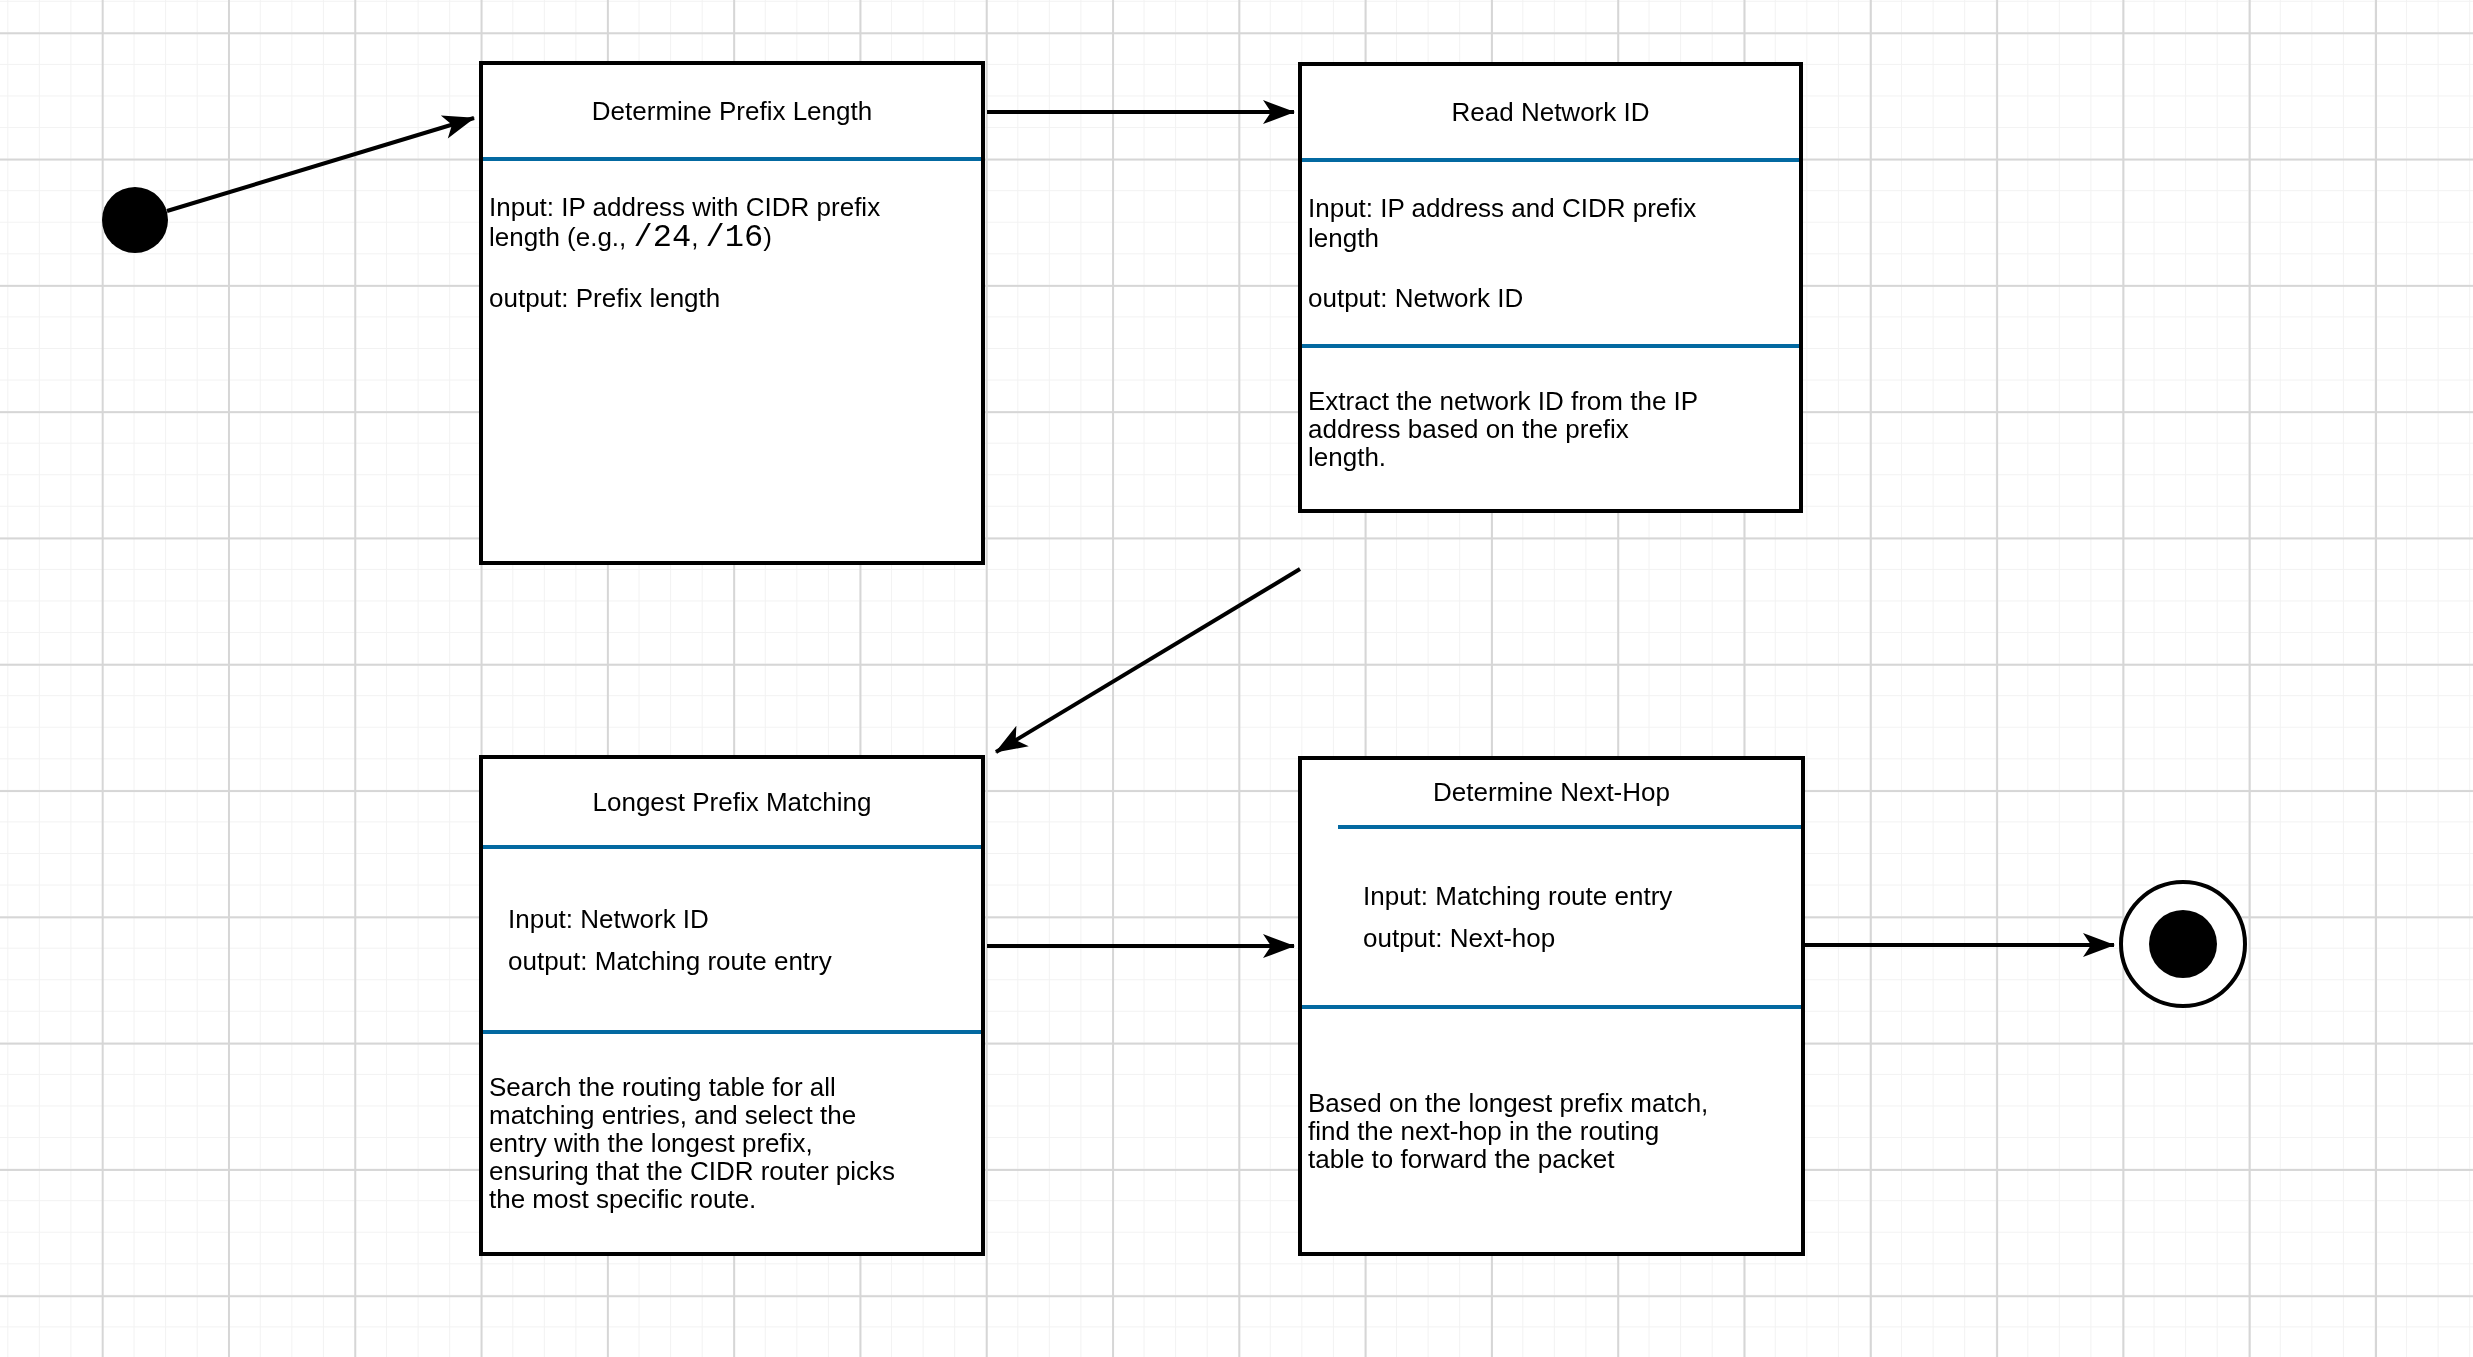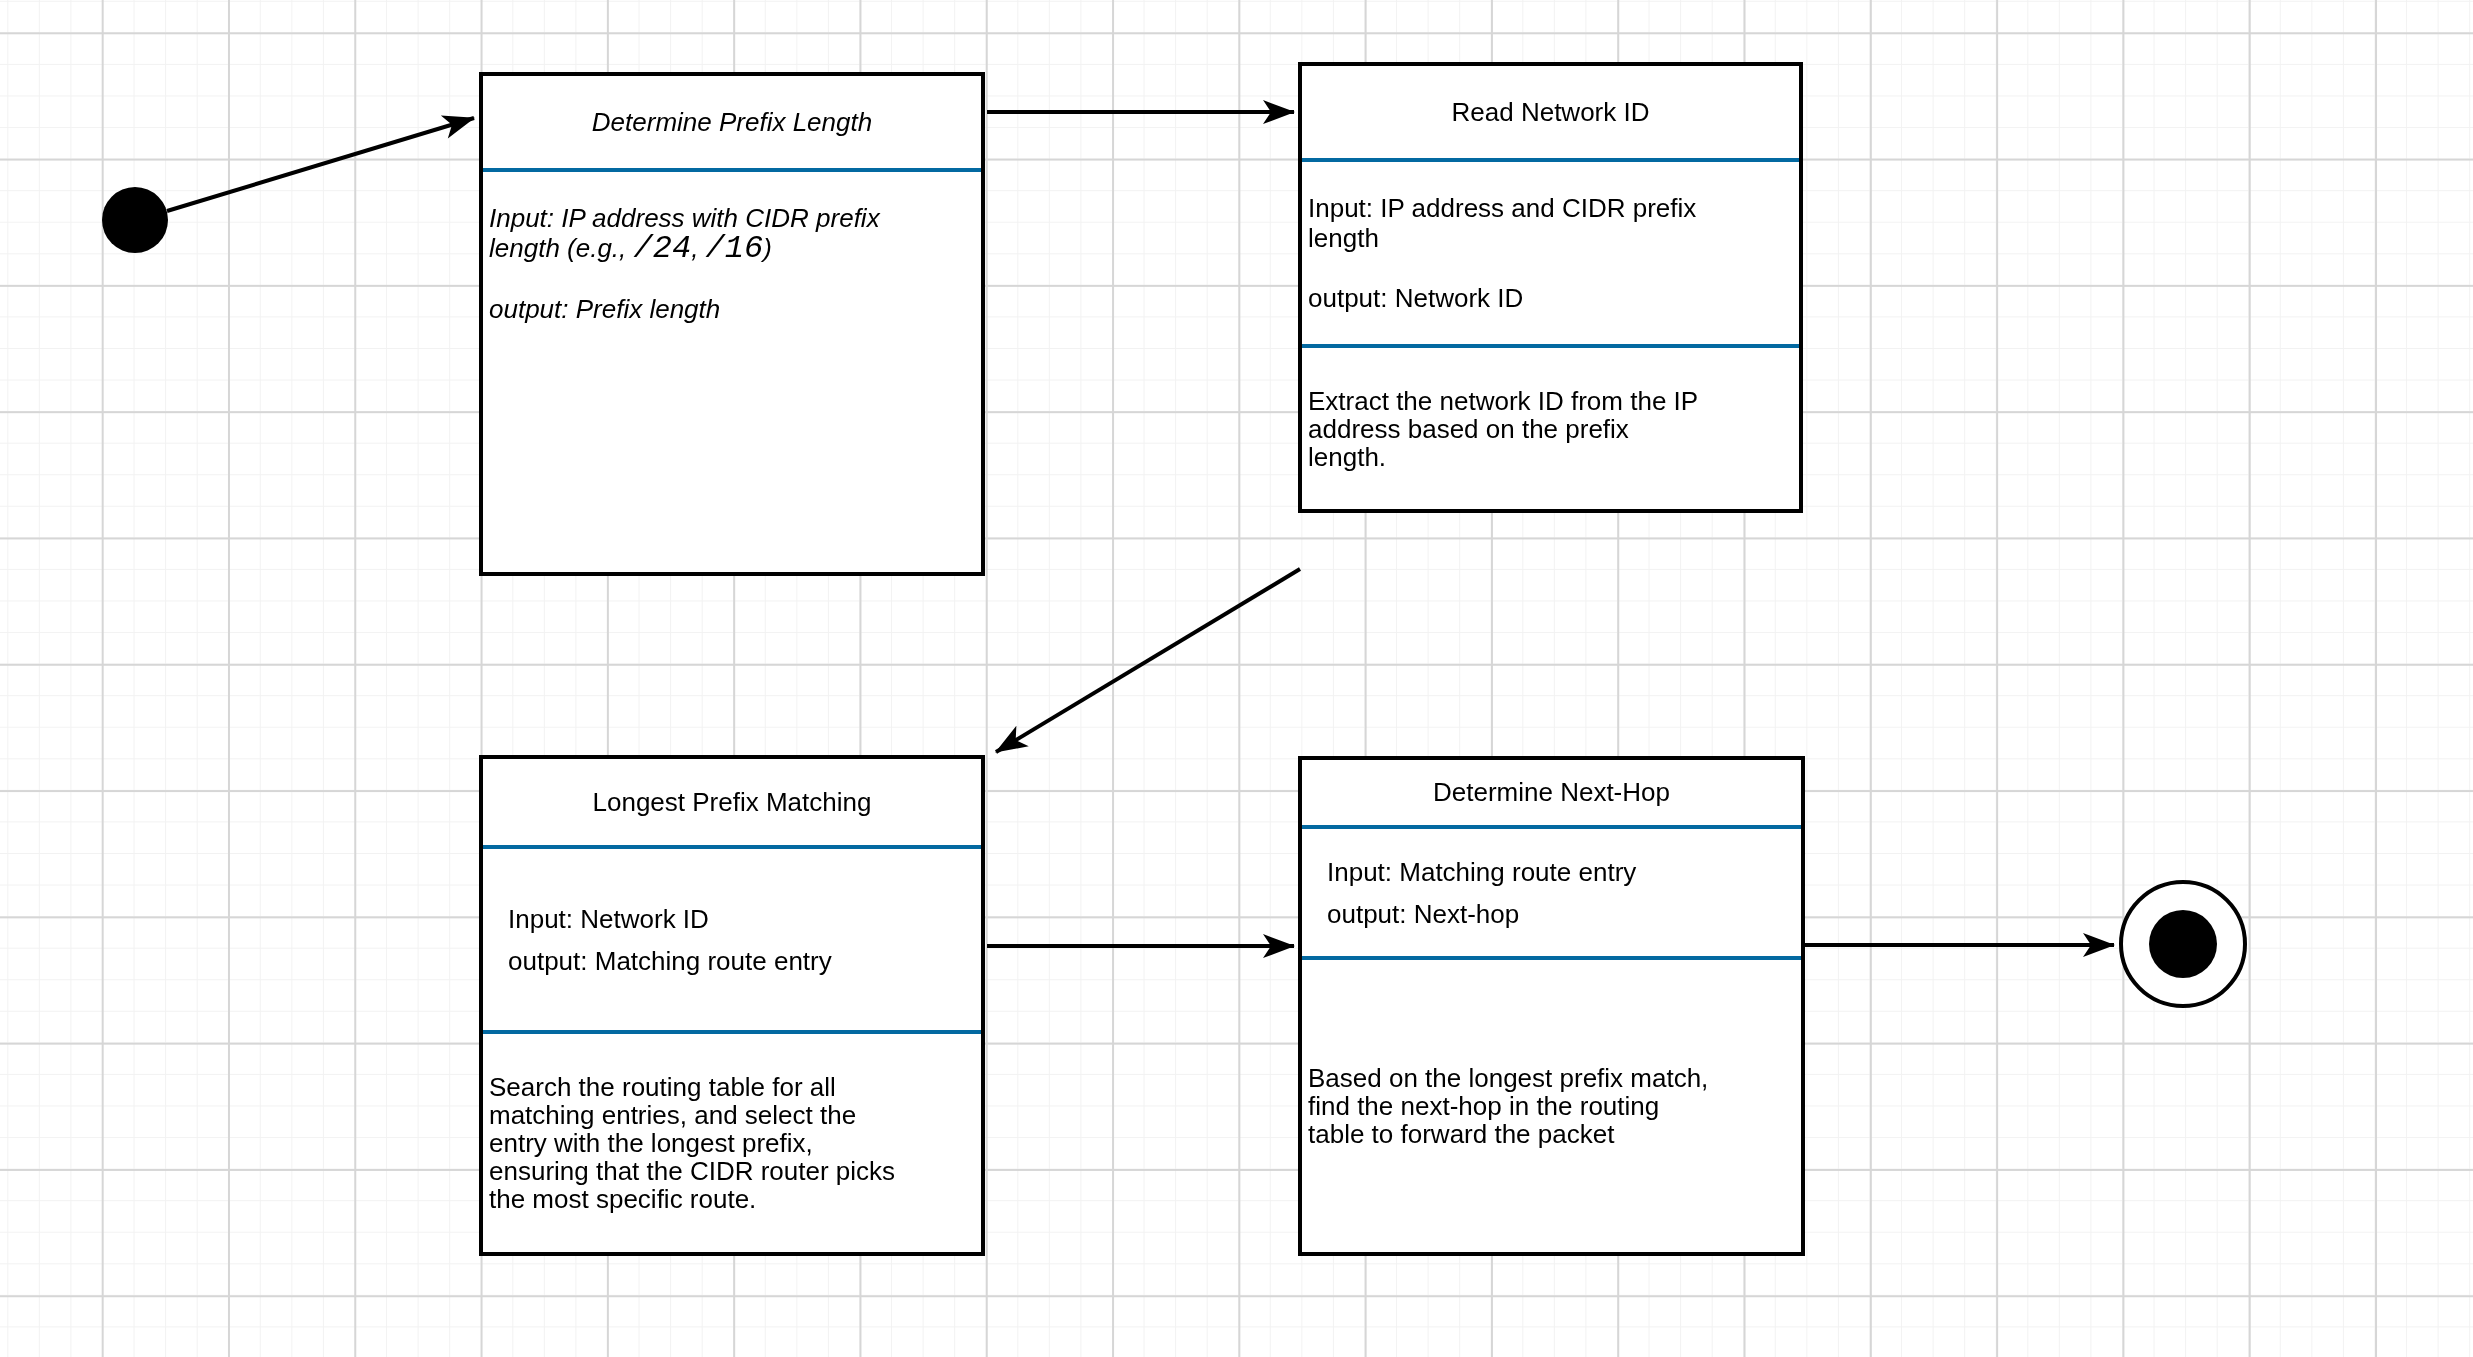--- a/index.html
+++ b/index.html
@@ -48,35 +48,35 @@
     display: flex;
     flex-direction: column;
     justify-content: center;
   }
   .box-desc { flex: 1; }
   .io-text  { padding-left: 6px;  line-height: 30px; }
   .desc-text{ padding-left: 6px; padding-right: 4px; line-height: 28px; }
   .io-indent .io-text { padding-left: 25px; line-height: 42px; }
   .mono { font-family: "Liberation Mono", "DejaVu Sans Mono", monospace; font-size: 32px; }
 
-  .b1 { left: 479px;  top: 72px;  width: 506px; height: 504px; font-style: italic; }
+  .b1 { left: 479px;  top: 61px;  width: 506px; height: 504px; }
   .b1 .box-title { height: 92px; }
   .b1 .box-io    { height: 186px; }
 
   .b2 { left: 1298px; top: 62px;  width: 505px; height: 451px; }
   .b2 .box-title { height: 92px; }
   .b2 .box-io    { height: 186px; }
 
   .b3 { left: 479px;  top: 755px; width: 506px; height: 501px; }
   .b3 .box-title { height: 86px; }
   .b3 .box-io    { height: 185px; }
 
   .b4 { left: 1298px; top: 756px; width: 507px; height: 500px; }
   .b4 .box-title { height: 65px; }
-  .b4 .box-io    { height: 131px; }
+  .b4 .box-io    { height: 180px; margin-left: 36px; }
 </style>
 </head>
 <body>
 
 <div id="canvas">
 
   <svg id="edge-layer" width="2473" height="1357" viewBox="0 0 2473 1357" xmlns="http://www.w3.org/2000/svg">
     <defs>
       <marker id="arrowhead" markerUnits="userSpaceOnUse" markerWidth="38" markerHeight="28" refX="33" refY="14" orient="auto">
         <path d="M2,2 L34,14 L2,26 L10,14 Z" fill="#000000"></path>

